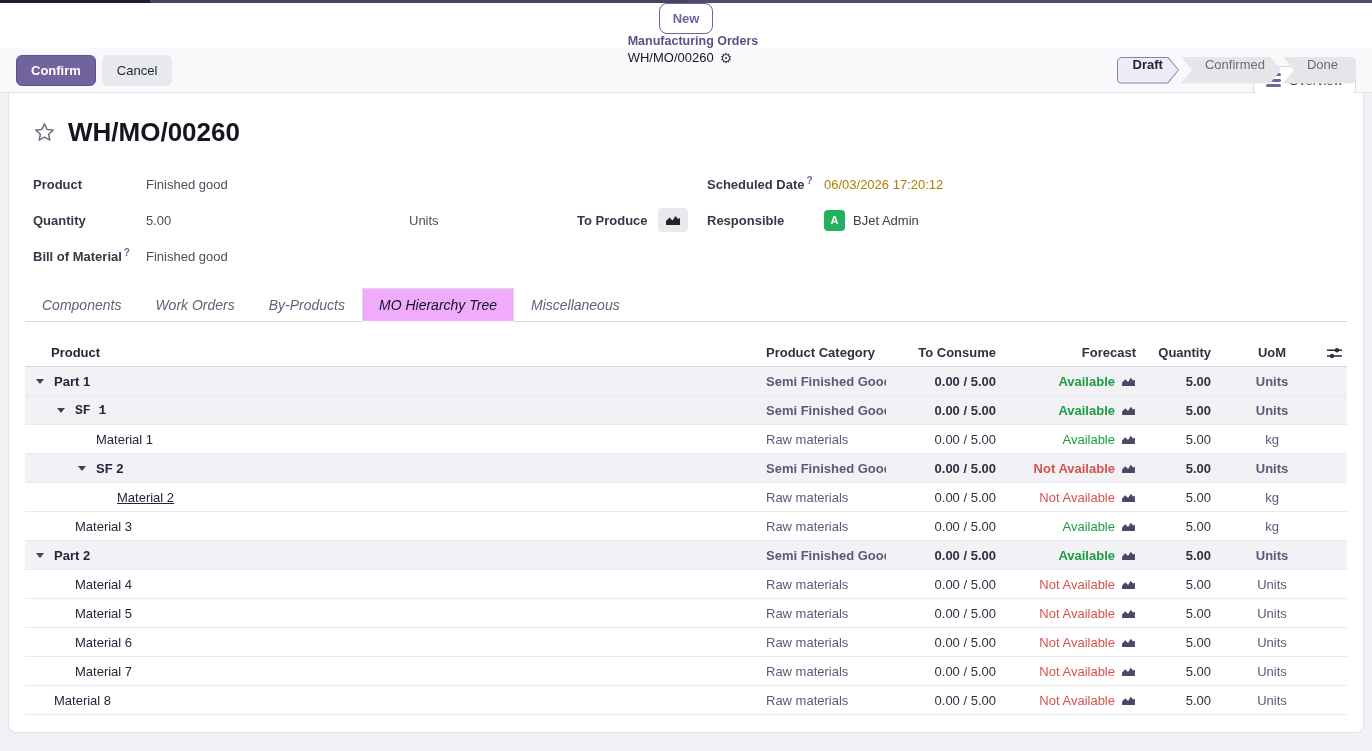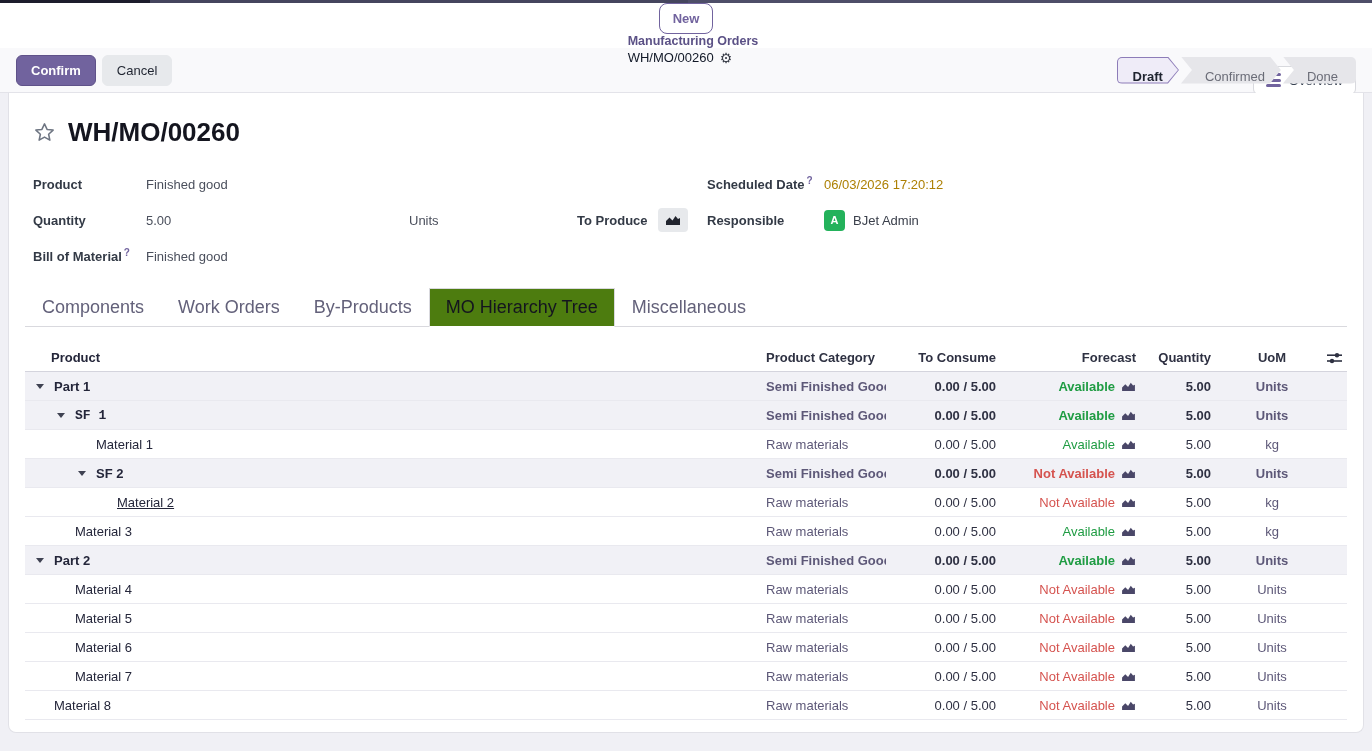--- a/index.html
+++ b/index.html
@@ -21,21 +21,21 @@
   .gear{color:#3b3f4a;font-size:14px;cursor:pointer;line-height:1;}
   .navbar-right{margin-left:auto;}
   .btn-overview{display:flex;align-items:center;gap:8px;background:#fff;border:1px solid #d8d9de;border-radius:6px;padding:6px 12px;font-size:13px;color:#374151;cursor:pointer;}
   .burger{display:inline-flex;flex-direction:column;gap:2.5px;}
   .burger i{display:block;width:15px;height:3px;border-radius:2px;background:var(--primary);}
   
   .control{height:45px;background:#f9f9fb;border-bottom:1px solid #e3e3e9;display:flex;align-items:center;padding:0 16px;}
   .btn-confirm{background:var(--primary);border:1px solid var(--primary-dark);color:#fff;font-weight:700;font-size:13px;border-radius:6px;padding:7px 14px;cursor:pointer;}
   .btn-cancel{background:#e7e9ec;border:1px solid #e7e9ec;color:#1f2430;font-size:13px;border-radius:6px;padding:7px 14px;margin-left:6px;cursor:pointer;}
   .statusbar{margin-left:auto;display:flex;align-items:center;}
-  .step{position:relative;height:27px;display:flex;align-items:flex-end;justify-content:center;font-size:13px;padding:0 16px 0 24px;background:#e6e6ea;color:#6a6c77;cursor:pointer;margin-left:2px;}
+  .step{position:relative;height:27px;display:flex;align-items:flex-start;justify-content:center;font-size:13px;padding:0 16px 0 24px;background:#e6e6ea;color:#6a6c77;cursor:pointer;margin-left:2px;}
   .step.mid{clip-path:polygon(0 0,calc(100% - 11px) 0,100% 50%,calc(100% - 11px) 100%,0 100%,11px 50%);}
   .step.last{clip-path:polygon(0 0,100% 0,100% 100%,0 100%,11px 50%);border-radius:0 5px 5px 0;padding-right:18px;}
   .step.first{margin-left:0;padding:0 16px 0 16px;background:var(--lavender-border);clip-path:polygon(0 0,calc(100% - 11px) 0,100% 50%,calc(100% - 11px) 100%,0 100%);border-radius:5px 0 0 5px;color:#1f2430;font-weight:700;}
   .step.first .inner{position:absolute;inset:1px;background:var(--lavender);clip-path:polygon(0 0,calc(100% - 10.5px) 0,100% 50%,calc(100% - 10.5px) 100%,0 100%);border-radius:4px 0 0 4px;}
   .step span{position:relative;z-index:2;}
   
   .sheet{margin:0 8px;background:#fff;border:1px solid #e1e1e7;border-top:none;border-radius:0 0 8px 8px;height:640px;padding:0 16px;position:relative;}
   .title-row{display:flex;align-items:center;gap:12px;padding:24px 8px 4px 8px;}
   .star{cursor:pointer;display:inline-flex;}
   .sheet-title{font-size:26px;font-weight:600;color:#14151f;margin:0;}
@@ -52,22 +52,22 @@
   .w168{width:168px;flex:none;color:var(--text-val);}
   .inline-label{font-weight:700;font-size:13px;color:var(--label);margin-right:10px;}
   .chart-btn{background:#e7e9ec;border:none;border-radius:4px;width:30px;height:24px;display:inline-flex;align-items:center;justify-content:center;cursor:pointer;}
   .link-danger{color:var(--danger);font-weight:700;font-size:13px;cursor:pointer;padding-left:20px;}
   .date-val{color:var(--gold);font-size:13px;}
   .resp{display:flex;align-items:center;gap:8px;}
   .avatar{width:21px;height:21px;border-radius:4px;background:var(--green-avatar);color:#fff;font-size:11px;font-weight:700;display:flex;align-items:center;justify-content:center;}
   .resp-name{color:#3b404c;font-size:13px;}
   
   .tabs{display:flex;border-bottom:1px solid #d9d9de;margin-top:14px;padding:0;}
-  .tab{padding:8px 16px;font-size:18px;color:#63617a;cursor:pointer;border:1px solid transparent;margin-bottom:-1px;}
-  .tab.active{background:#4d7c0f;border-color:#d9d9de #d9d9de #fff #d9d9de;color:#14151f;}
+  .tab{padding:8px 16px;font-size:14px;color:#63617a;cursor:pointer;border:1px solid transparent;margin-bottom:-1px;font-style:italic;}
+  .tab.active{background:#f0abfc;border-color:#d9d9de #d9d9de #fff #d9d9de;color:#14151f;}
   
   .tbl{margin-top:17px;}
   .trow{display:grid;grid-template-columns:minmax(0,1fr) 120px 110px 150px 75px 90px 36px;align-items:center;height:29px;border-bottom:1px solid var(--row-border);}
   .thead{height:28px;border-bottom:1px solid #d4d4dd;font-weight:600;color:#2e3142;}
   .c-product{padding-left:26px;color:var(--text-dark);display:flex;align-items:center;overflow:hidden;white-space:nowrap;}
   .thead .c-product{padding-left:26px;}
   .c-cat{color:var(--muted-purple);white-space:nowrap;overflow:hidden;}
   .thead .c-cat{color:#2e3142;}
   .c-consume{text-align:right;color:#2e3042;}
   .c-forecast{text-align:right;display:flex;align-items:center;justify-content:flex-end;gap:6px;padding-right:10px;}

